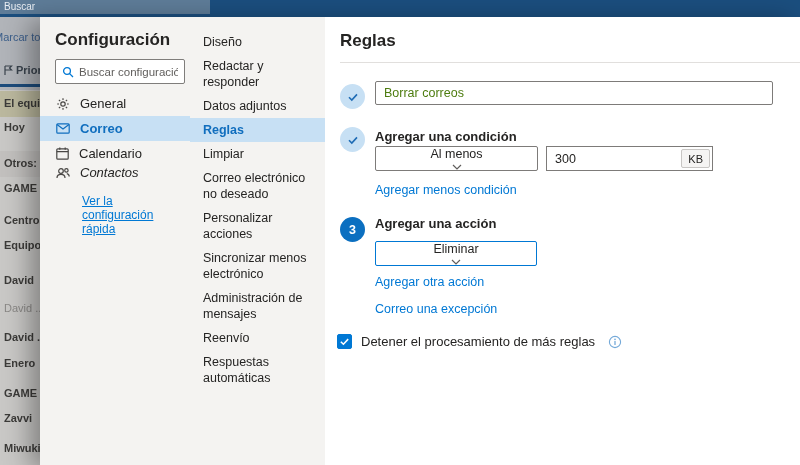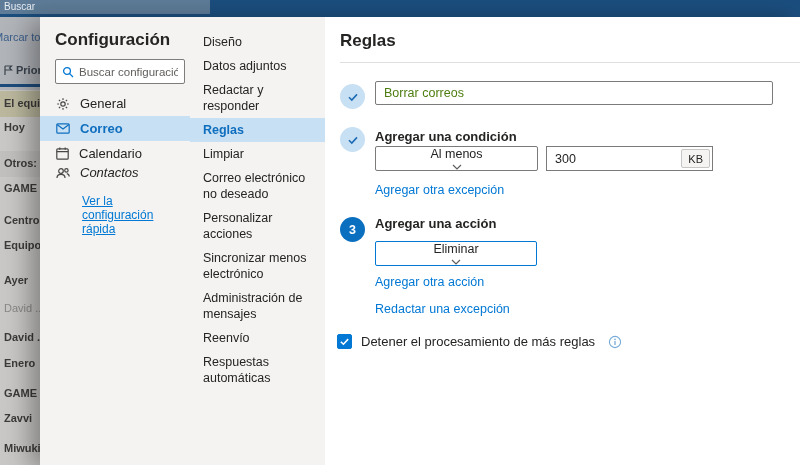--- a/index.html
+++ b/index.html
@@ -111,21 +111,21 @@
     </div>
     <div class="tab-underline"></div>
     <div class="band1"></div>
     <div class="band2"></div>
     <div class="mail-item mi0">El equipo</div>
     <div class="mail-item mi1">Hoy</div>
     <div class="mail-item mi2">Otros: nu</div>
     <div class="mail-item mi3">GAME</div>
     <div class="mail-item mi4">Centro d</div>
     <div class="mail-item mi5">Equipo c</div>
-    <div class="mail-item mi6">Ayer</div>
+    <div class="mail-item mi6">David</div>
     <div class="mail-item mi7">David ...</div>
     <div class="mail-item mi8">David ...</div>
     <div class="mail-item mi9">Enero</div>
     <div class="mail-item mi10">GAME</div>
     <div class="mail-item mi11">Zavvi</div>
     <div class="mail-item mi12">Miwuki</div>
   </div>
 
   <div class="dialog">
 
@@ -183,22 +183,22 @@
         </span>
         <span class="nav-label">Contactos</span>
       </div>
 
       <div class="quick-link">Ver la configuración rápida</div>
     </div>
 
     <div class="subnav-panel">
       <div class="subnav-list">
         <div class="subnav-item">Diseño</div>
+        <div class="subnav-item">Redactar y responder</div>
         <div class="subnav-item">Datos adjuntos</div>
-        <div class="subnav-item">Redactar y responder</div>
         <div class="subnav-item sel">Reglas</div>
         <div class="subnav-item">Limpiar</div>
         <div class="subnav-item">Correo electrónico no deseado</div>
         <div class="subnav-item">Personalizar acciones</div>
         <div class="subnav-item">Sincronizar menos electrónico</div>
         <div class="subnav-item">Administración de mensajes</div>
         <div class="subnav-item">Reenvío</div>
         <div class="subnav-item">Respuestas automáticas</div>
       </div>
     </div>
@@ -232,36 +232,36 @@
             <path d="M1 1 L5 5 L9 1"></path>
           </svg>
         </span>
       </div>
 
       <div class="size-input-wrap">
         <input type="text" readonly="" value="300" style="">
         <span class="unit-chip">KB</span>
       </div>
 
-      <div class="form-link lk1">Agregar otra excepción</div>
+      <div class="form-link lk1">Agregar menos condición</div>
 
       <div class="step-circle sc3">3</div>
       <div class="section-label lbl-act">Agregar una acción</div>
 
       <div class="dropdown dd-action">
         <span>Eliminar</span>
         <span>
           <svg width="10" height="6" viewBox="0 0 10 6" fill="none" stroke="#605e5c" stroke-width="1.2">
             <path d="M1 1 L5 5 L9 1"></path>
           </svg>
         </span>
       </div>
 
       <div class="form-link lk2">Agregar otra acción</div>
-      <div class="form-link lk3">Redactar una excepción</div>
+      <div class="form-link lk3">Correo una excepción</div>
 
       <div class="stop-row">
         <span class="checkbox">
           <svg width="11" height="11" viewBox="0 0 12 12" fill="none" stroke="#ffffff" stroke-width="1.7">
             <path d="M2 6.2 L4.8 9 L10 3.4"></path>
           </svg>
         </span>
         <span class="stop-label">Detener el procesamiento de más reglas</span>
         <span class="info-icon">
           <svg width="14" height="14" viewBox="0 0 14 14" fill="none">

